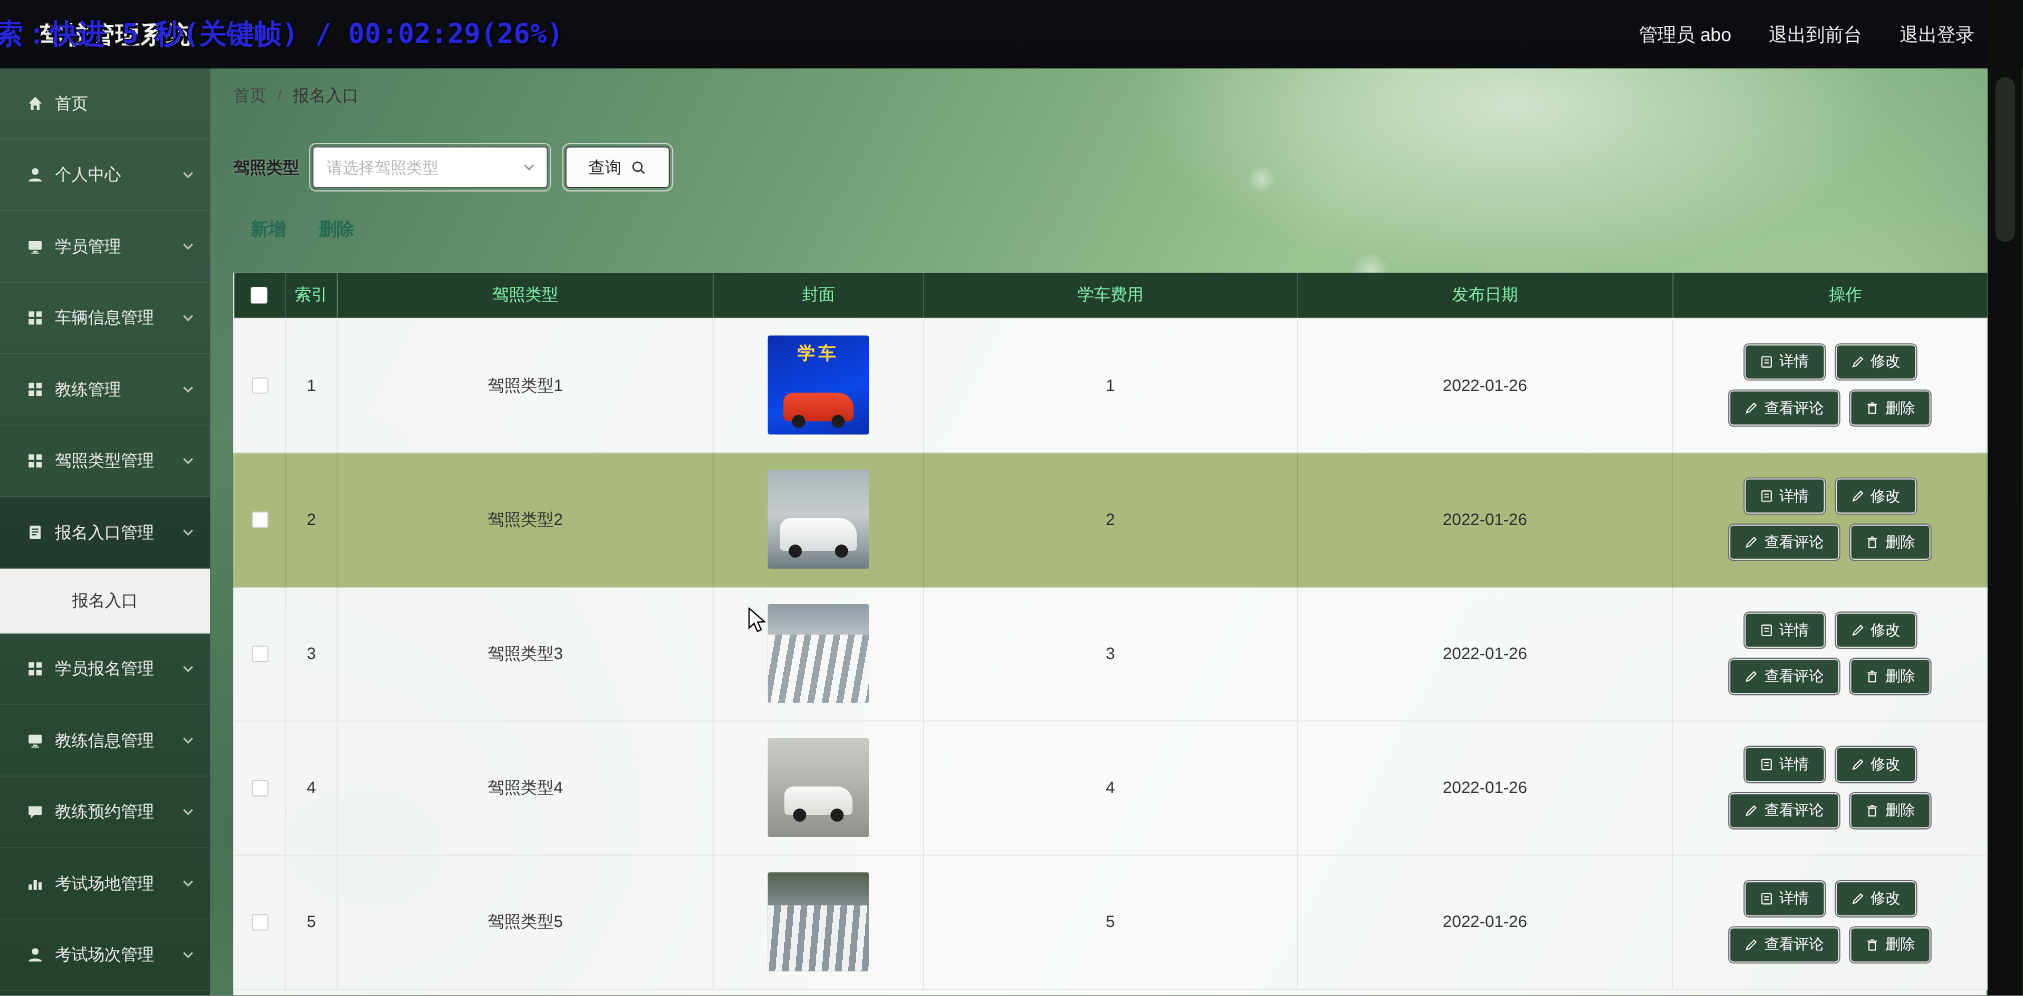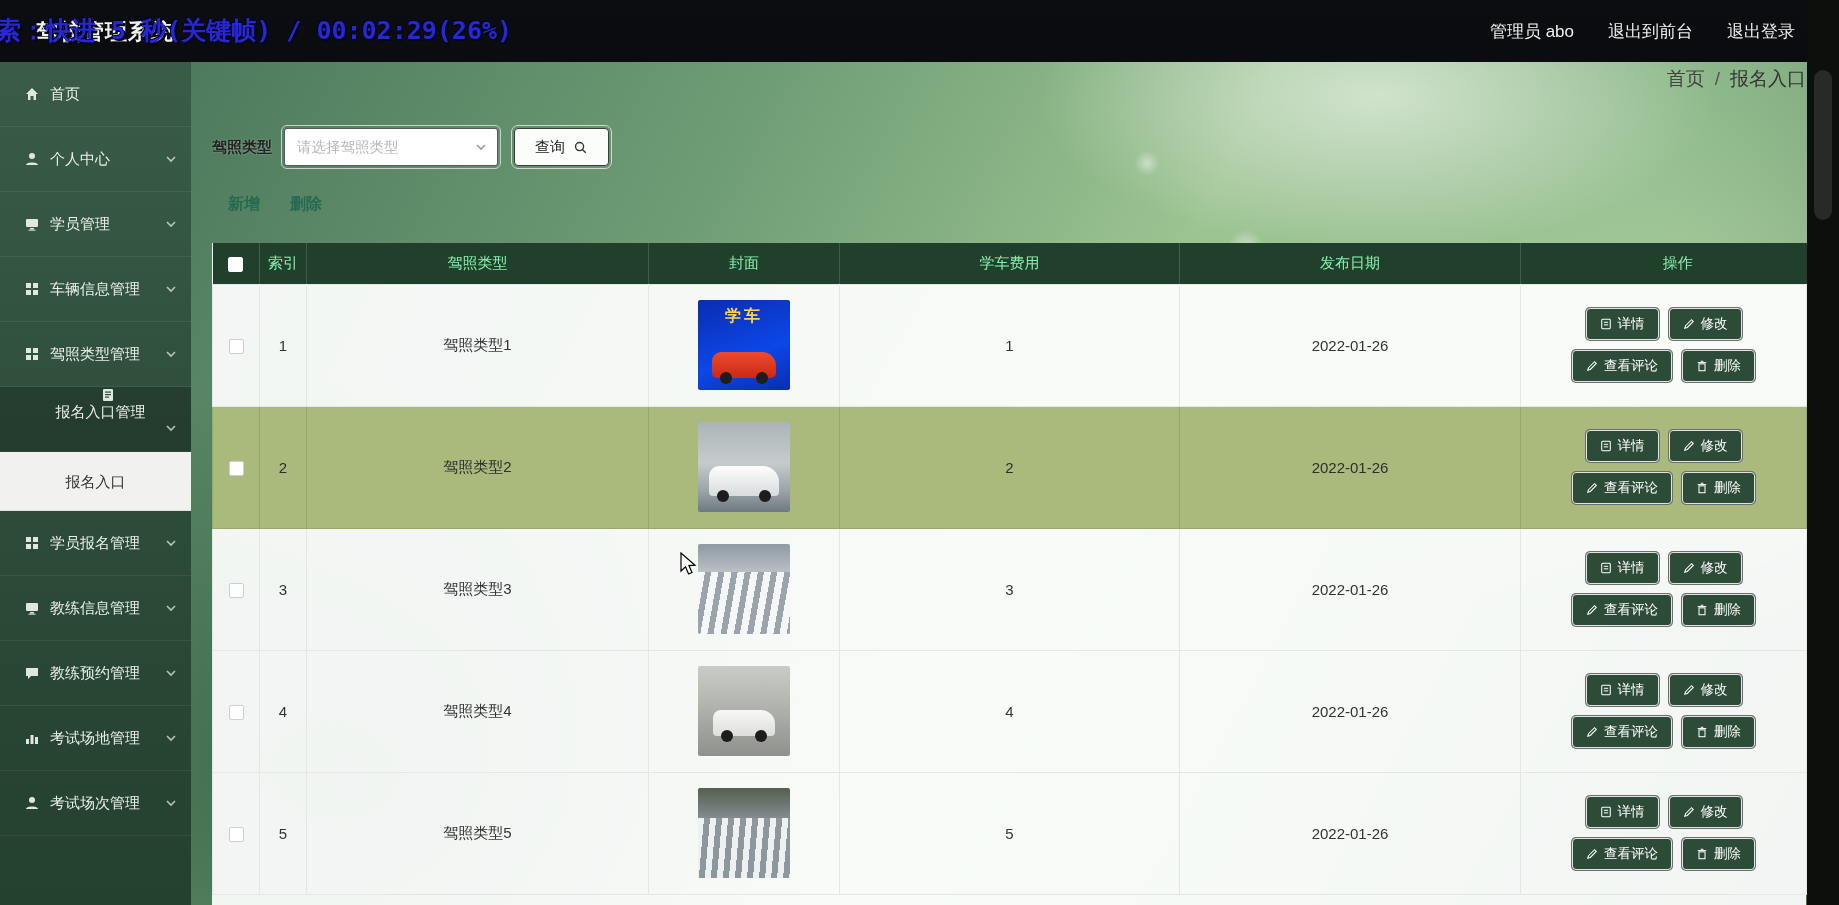--- a/index.html
+++ b/index.html
@@ -15,40 +15,40 @@
   .topbar-right { position:absolute; right:44px; top:0; height:62px; display:flex; align-items:center; gap:34px; color:#f0f0f0; font-size:17px; }
   .topbar-right .tb-link { cursor:pointer; }
 
   
   .layout { display:flex; height:843px; }
 
   
   .sidebar { width:191px; flex:0 0 191px; background:linear-gradient(180deg,#3a5c47 0%,#2c4b38 55%,#24402e 100%); overflow:hidden; }
   .side-item { height:65px; display:flex; align-items:center; color:#e9efe9; font-size:15px; cursor:pointer;
                border-bottom:1px solid rgba(255,255,255,0.07); }
-  .side-item.active { background:rgba(0,0,0,0.22);flex-direction:column; }
+  .side-item.active { background:rgba(0,0,0,0.22); }
   .s-icon { margin-left:24px; display:inline-flex; width:16px; height:16px; color:#dfe8df; }
   .s-icon svg { width:16px; height:16px; }
   .s-label { margin-left:10px; white-space:nowrap; }
   .s-chev { margin-left:auto; margin-right:14px; display:inline-flex; opacity:.85; color:#cfd9cf; }
   .side-sub { height:59px; line-height:59px; text-align:center; background:#f1f1f0; color:#333; font-size:15px; cursor:pointer;
               border-bottom:1px solid rgba(0,0,0,0.08); }
 
   
   .main { flex:1; position:relative; padding:0 33px 0 21px; overflow:hidden;
     background:
       radial-gradient(ellipse 520px 240px at 72% 4%, rgba(255,255,255,0.55), transparent 65%),
       radial-gradient(circle 26px at 64% 22%, rgba(255,255,255,0.5), transparent 70%),
       radial-gradient(circle 18px at 58% 12%, rgba(255,255,255,0.45), transparent 70%),
       radial-gradient(ellipse 760px 480px at 92% 28%, rgba(198,226,178,0.6), transparent 70%),
       radial-gradient(ellipse 700px 560px at 10% 85%, rgba(24,66,42,0.55), transparent 72%),
       linear-gradient(118deg,#4d7a5d 0%,#6f9d75 28%,#9cc392 52%,#7cab7f 74%,#456e4e 100%);
   }
 
-  .breadcrumb { margin-top:4px; text-align:right; font-size:19px; color:#3a3a3a; }
+  .breadcrumb { margin-top:16px; text-align:left; font-size:15px; color:#3a3a3a; }
   .breadcrumb .crumb-home { color:#444; cursor:pointer; }
   .breadcrumb .crumb-sep { margin:0 10px; color:#555; }
   .breadcrumb .crumb-cur { color:#333; }
 
   .filter-row { margin-top:36px; display:flex; align-items:center; }
   .filter-label { font-size:15px; color:#222; font-weight:bold; text-shadow:0 0 2px rgba(255,255,255,0.4); }
   .select { margin-left:12px; width:214px; height:38px; background:#fff; border:1px solid #5a5a5a; outline:1px solid #c9d4c9; outline-offset:2px;
             border-radius:3px; display:flex; align-items:center; padding:0 10px 0 12px; cursor:pointer; }
   .sel-text { color:#b6b6b6; font-size:14.5px; flex:1; }
   .sel-chev { display:inline-flex; color:#9a9a9a; }
@@ -162,20 +162,36 @@
           <div class="side-item">
             <span class="s-icon">
               <svg viewBox="0 0 16 16">
                 <rect x="2" y="2" width="5" height="5" fill="currentColor"></rect>
                 <rect x="9" y="2" width="5" height="5" fill="currentColor"></rect>
                 <rect x="2" y="9" width="5" height="5" fill="currentColor"></rect>
                 <rect x="9" y="9" width="5" height="5" fill="currentColor"></rect>
               </svg>
             </span>
             <span class="s-label">车辆信息管理</span>
+            <span class="s-chev">
+              <svg viewBox="0 0 12 12" width="12" height="12">
+                <path d="M2 4 L6 8 L10 4" stroke="currentColor" stroke-width="1.6" fill="none"></path>
+              </svg>
+            </span>
+          </div>
+          <div class="side-item">
+            <span class="s-icon">
+              <svg viewBox="0 0 16 16">
+                <rect x="2" y="2" width="5" height="5" fill="currentColor"></rect>
+                <rect x="9" y="2" width="5" height="5" fill="currentColor"></rect>
+                <rect x="2" y="9" width="5" height="5" fill="currentColor"></rect>
+                <rect x="9" y="9" width="5" height="5" fill="currentColor"></rect>
+              </svg>
+            </span>
+            <span class="s-label">教练管理</span>
             <span class="s-chev">
               <svg viewBox="0 0 12 12" width="12" height="12">
                 <path d="M2 4 L6 8 L10 4" stroke="currentColor" stroke-width="1.6" fill="none"></path>
               </svg>
             </span>
           </div>
           <div class="side-item">
             <span class="s-icon">
               <svg viewBox="0 0 16 16">
                 <rect x="2" y="2" width="5" height="5" fill="currentColor"></rect>

